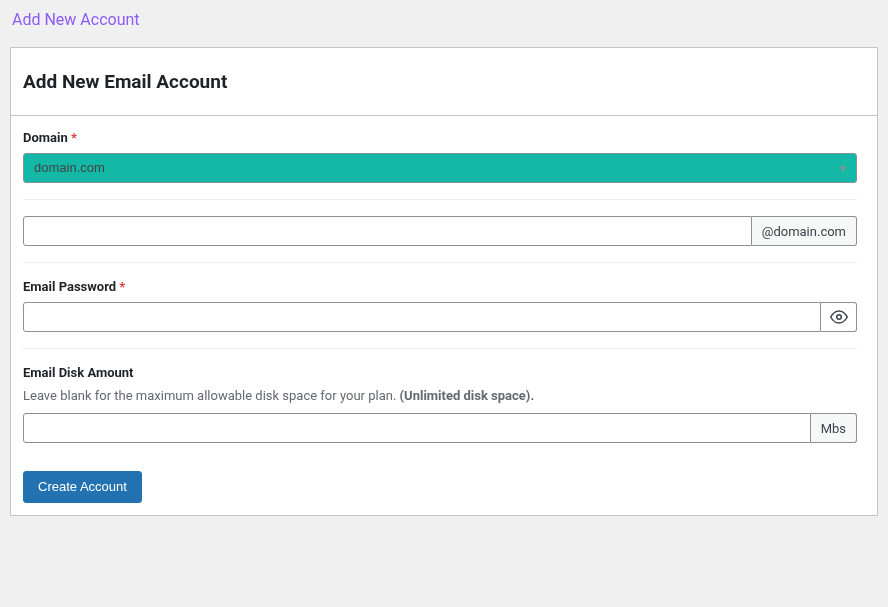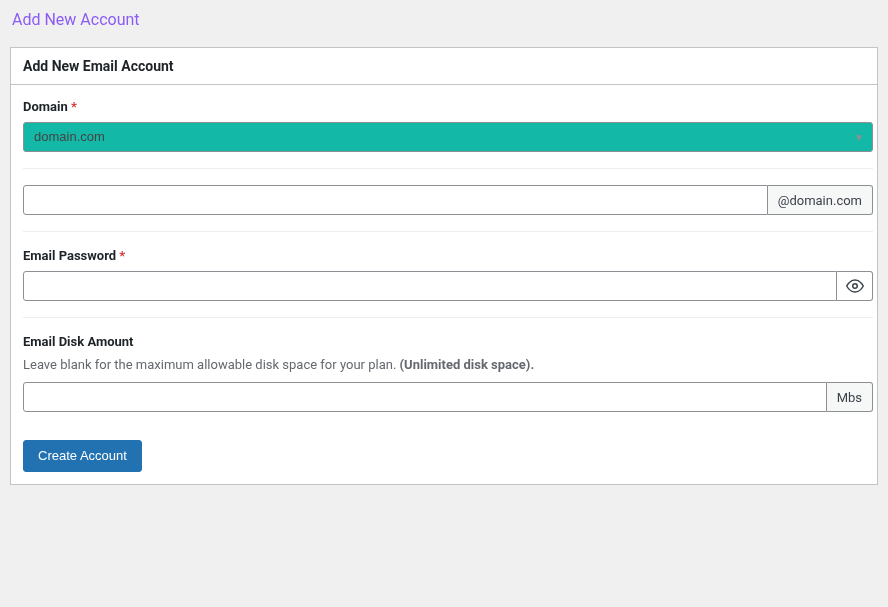--- a/index.html
+++ b/index.html
@@ -19,28 +19,28 @@
       font-weight: 400;
       color: #8b5cf6;
       margin-bottom: 18px;
       padding-left: 2px;
     }
     .panel {
       background: #fff;
       border: 1px solid #c3c4c7;
     }
     .panel-header {
-      padding: 10px 12px;
+      padding: 22px 12px;
       border-bottom: 1px solid #c3c4c7;
-      font-size: 14px;
+      font-size: 19px;
       font-weight: 700;
       color: #1d2327;
     }
     .panel-body {
-      padding: 14px 4px 12px 12px;
+      padding: 14px 20px 12px 12px;
     }
     .form-block {
       border-bottom: 1px solid #eeeeee;
       padding-bottom: 16px;
       margin-bottom: 16px;
     }
     .form-block:last-of-type {
       border-bottom: none;
       margin-bottom: 12px;
     }

